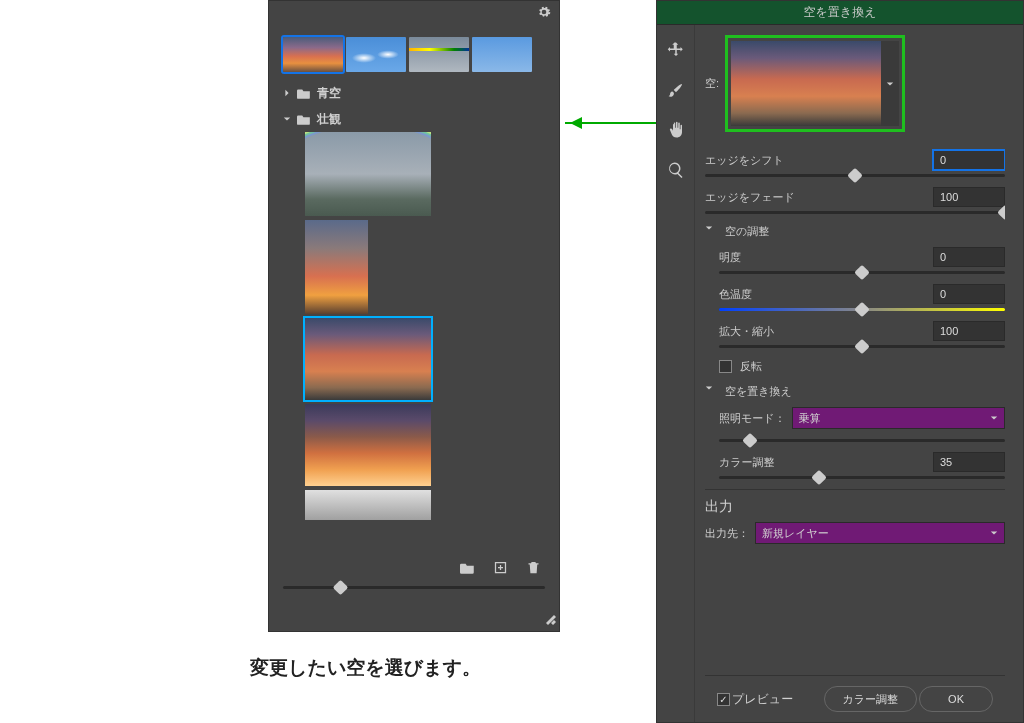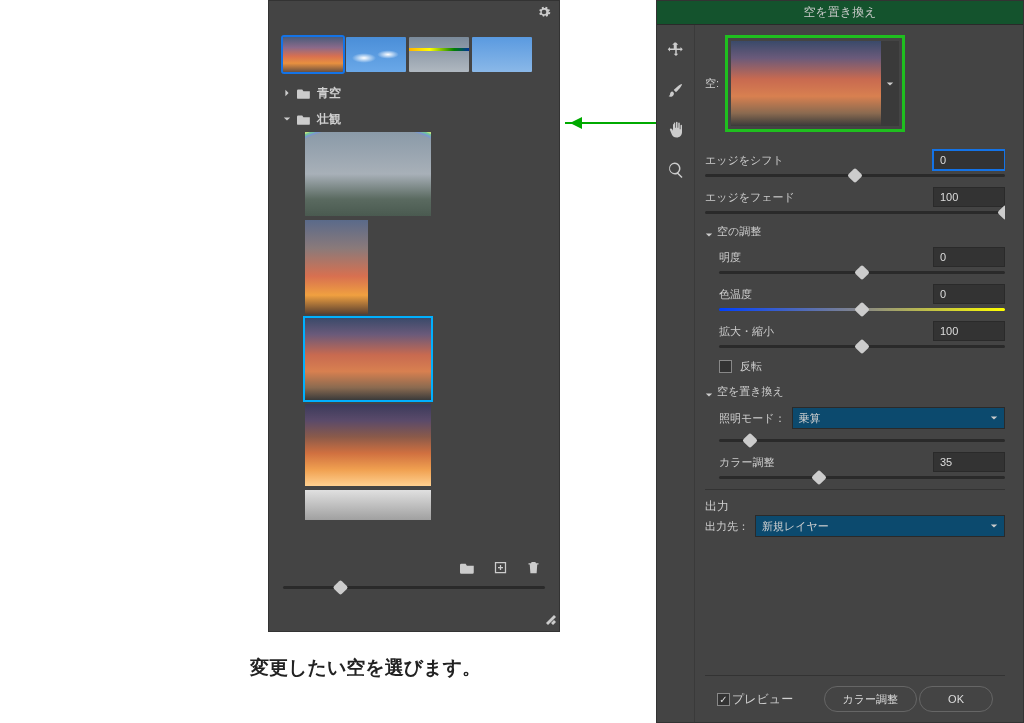--- a/index.html
+++ b/index.html
@@ -65,29 +65,29 @@
 
 .slider-row { margin-bottom:10px; }
 .slider-row-head { display:flex; justify-content:space-between; align-items:center; margin-bottom:4px; }
 .slider-row-label { font-size:11px; color:#ccc; }
 .slider-row-value { width:72px; height:20px; background:#333; border:1px solid #2a2a2a; color:#ddd; font-size:11px; padding:2px 6px; }
 .slider-row-value.focused { border:1px solid #1473e6; box-shadow:0 0 0 1px #1473e6; }
 .slider-bar { height:3px; background:#2a2a2a; border-radius:2px; position:relative; margin:4px 0 2px; }
 .slider-bar.temp { background: linear-gradient(90deg,#0040ff 0%,#888 50%,#ffff00 100%); }
 .slider-knob { position:absolute; width:11px; height:11px; background:#ccc; border-radius:2px; top:-4px; transform:translateX(-50%) rotate(45deg); }
 
-.section-head { display:flex; align-items:flex-end; gap:4px; font-size:11px; color:#ccc; margin:10px 0 8px; cursor:pointer; }
+.section-head { display:flex; align-items:flex-start; gap:12px; font-size:11px; color:#ccc; margin:10px 0 8px; cursor:pointer; }
 .indent { padding-left:14px; }
 
 .check-row { display:flex; align-items:center; gap:8px; font-size:11px; margin:11px 0 10px; }
 .chk { width:13px; height:13px; border:1px solid #888; background:#333; display:inline-flex; align-items:center; justify-content:center; }
 .chk.on::after { content:"✓"; font-size:10px; color:#ddd; }
 
 .select-row { display:flex; align-items:center; gap:6px; font-size:11px; margin-bottom:10px; }
-.select-box { flex:1; height:22px; background:#0c4a6e; border:1px solid #2a2a2a; display:flex; align-items:center; justify-content:space-between; padding:0 6px; }
+.select-box { flex:1; height:22px; background:#701a75; border:1px solid #2a2a2a; display:flex; align-items:center; justify-content:space-between; padding:0 6px; }
 
 .output-sec { border-top:1px solid #333; padding-top:8px; margin-top:8px; }
 
 .dialog-footer { border-top:1px solid #333; padding:10px 12px; display:flex; align-items:center; gap:2px; }
 .btn { height:26px; padding:0 18px; border:1px solid #666; border-radius:13px; background:#444; color:#ddd; font-size:11px; display:inline-flex; align-items:center; cursor:pointer; }
 .btn.ok { padding:0 28px; }
 .footer-spacer { flex:1; }
 
 svg { fill:#ccc; }
 .chev { width:8px; height:8px; }
@@ -287,21 +287,21 @@
             <span class="slider-row-label">カラー調整</span>
             <input class="slider-row-value" value="35" style="">
           </div>
           <div class="slider-bar">
                 <div class="slider-knob" style="left:35%"></div>
               </div>
         </div>
       </div>
 
       <div class="output-sec">
-        <div style="font-size:12px;">出力</div>
+        <div style="font-size:14px;margin-bottom:6px">出力</div>
         <div class="select-row">
           <span>出力先：</span>
           <div class="select-box">
             <span>新規レイヤー</span>
             <svg class="chev" viewBox="0 0 10 10">
                   <path d="M1 3l4 4 4-4z"></path>
                 </svg>
           </div>
         </div>
       </div>

